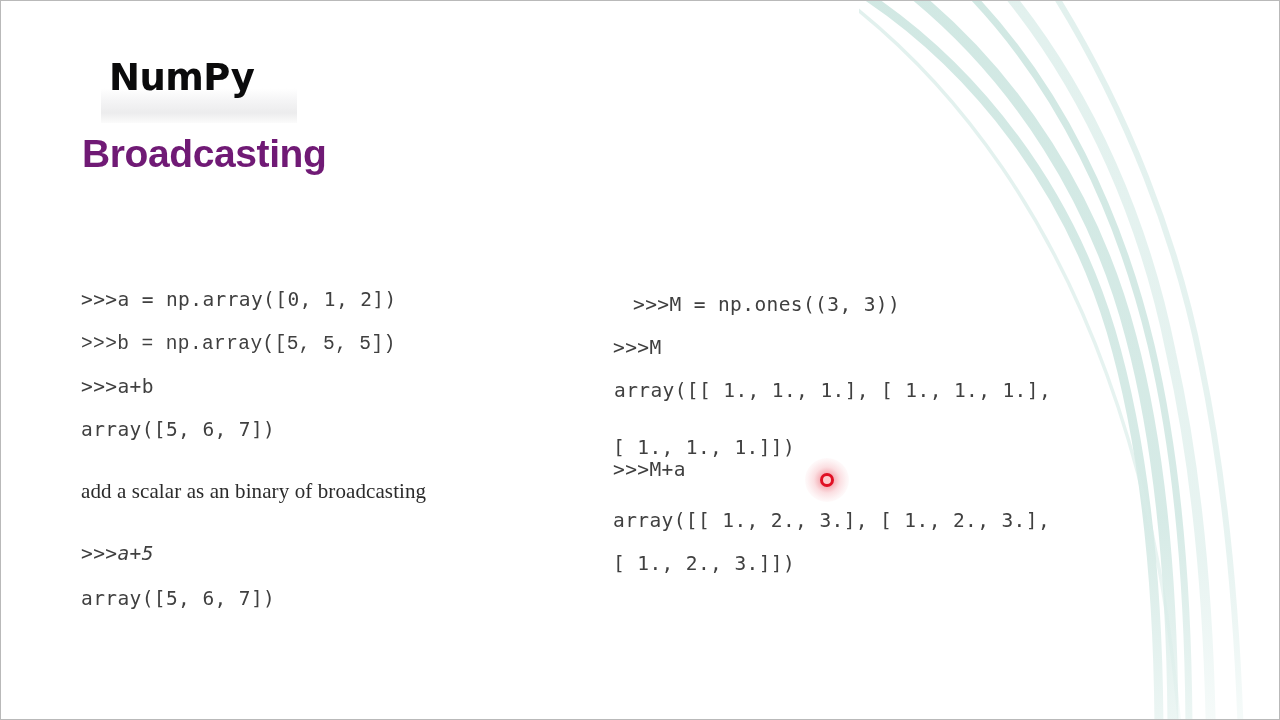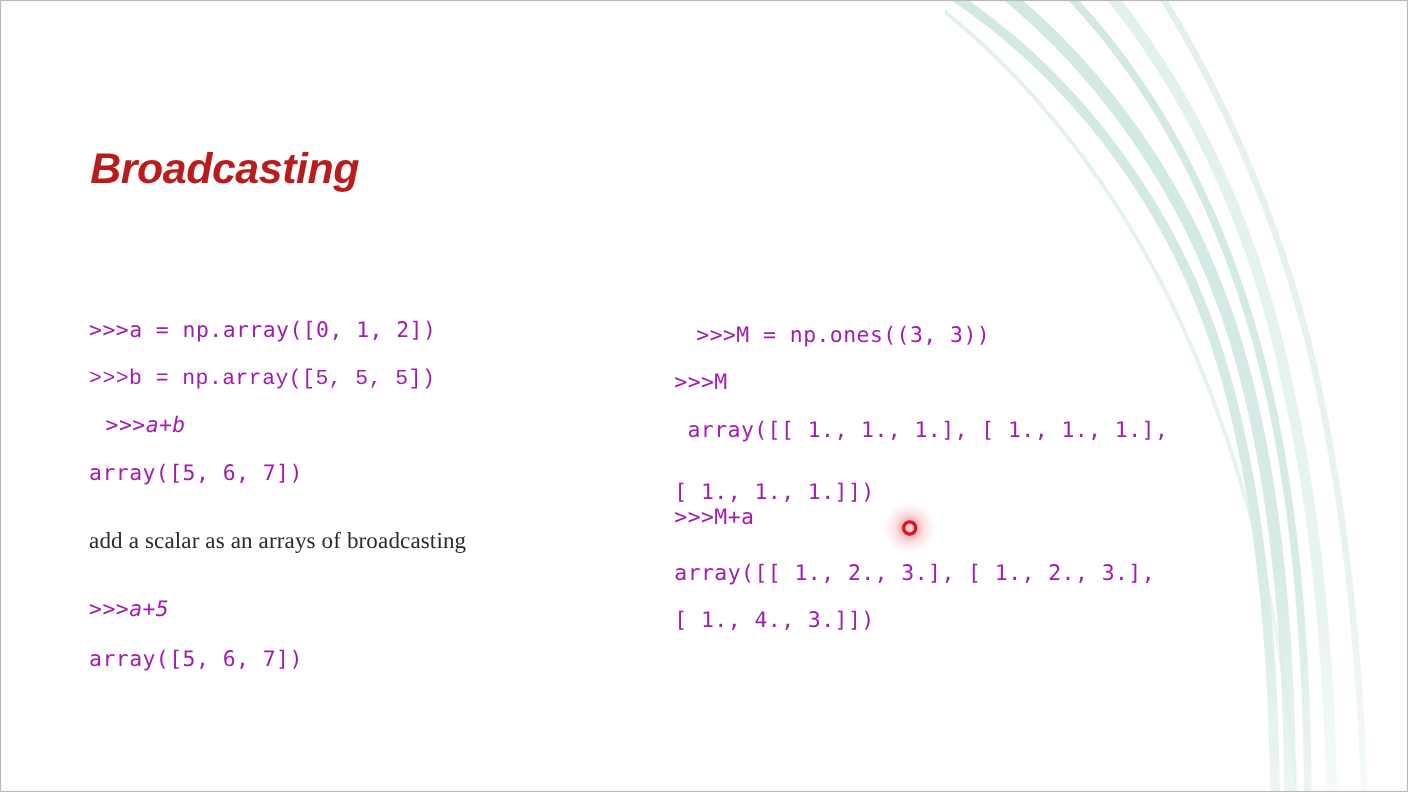--- a/index.html
+++ b/index.html
@@ -64,25 +64,24 @@
   }
 
   
   .page-title {
     position: absolute;
     left: 81px;
     top: 130px;
     font-family: "Liberation Sans", sans-serif;
     font-size: 39px;
     font-weight: 700;
-    color: #b91c1c;
+    color: #701a75;
     letter-spacing: -0.4px;
     line-height: 46px;
     white-space: nowrap;
-    font-style: italic;
   }
 
   
   .subtitle {
     position: absolute;
     left: 80px;
     top: 211px;
     font-family: "Liberation Serif", serif;
     font-size: 21px;
     color: #2d2d2d;
@@ -100,21 +99,21 @@
   #col-right { left: 612px; width: 620px; }
 
   .line {
     position: absolute;
     white-space: pre;
     line-height: 30px;
   }
   .line.code {
     font-family: "DejaVu Sans Mono", "Liberation Mono", monospace;
     font-size: 19.5px;
-    color: #a21caf;
+    color: #404040;
     letter-spacing: 0.4px;
   }
   .line.prose {
     font-family: "Liberation Serif", serif;
     font-size: 21px;
     color: #2b2b2b;
     letter-spacing: 0.1px;
   }
 
   
@@ -170,42 +169,46 @@
     <g fill="none" stroke-linecap="round">
       <path d="M 6,-6 C 120,70 210,190 252,330 C 288,452 300,600 300,740" stroke="url(#rg)" stroke-width="9"></path>
       <path d="M 56,-6 C 158,78 236,198 272,336 C 304,456 314,602 314,740" stroke="url(#rg)" stroke-width="11"></path>
       <path d="M 112,-6 C 200,86 260,210 292,344 C 320,462 330,604 330,740" stroke="url(#rg)" stroke-width="7"></path>
       <path d="M 150,-6 C 232,96 286,222 312,352 C 338,468 350,606 352,740" stroke="url(#rg2)" stroke-width="10"></path>
       <path d="M -20,-6 C 110,92 196,230 248,374 C 294,500 312,620 322,740" stroke="url(#rg2)" stroke-width="3.5"></path>
       <path d="M 196,-6 C 268,110 318,240 342,362 C 366,478 378,606 382,740" stroke="url(#rg2)" stroke-width="6"></path>
     </g>
   </svg>
 
+  <div id="numpy-logo">
+    <div class="logo-plate"></div>
+    <div class="logo-word">NumPy</div>
+  </div>
 
   <div class="page-title">Broadcasting</div>
 
 
   <div class="col" id="col-left">
       <div class="line code" style="top: 284px; left: 0px;">&gt;&gt;&gt;a = np.array([0, 1, 2])</div>
       <div class="line code" style="top: 328px; left: 0px; font-family: Liberation Mono, monospace;">&gt;&gt;&gt;b = np.array([5, 5, 5])</div>
-      <div class="line code" style="top: 371px; left: 15px; font-style: italic;">&gt;&gt;&gt;a+b</div>
+      <div class="line code" style="top: 371px; left: 0px;">&gt;&gt;&gt;a+b</div>
       <div class="line code" style="top: 414px; left: 0px;">array([5, 6, 7])</div>
-      <div class="line prose" style="top: 475px; left: 0px;">add a scalar as an arrays of broadcasting</div>
+      <div class="line prose" style="top: 475px; left: 0px;">add a scalar as an binary of broadcasting</div>
       <div class="line code" style="top: 538px; left: 0px; font-style: italic;">&gt;&gt;&gt;a+5</div>
       <div class="line code" style="top: 583px; left: 0px;">array([5, 6, 7])</div>
     </div>
 
   <div class="col" id="col-right">
       <div class="line code" style="top: 289px; left: 0px; margin-left: 20px;">&gt;&gt;&gt;M = np.ones((3, 3))</div>
       <div class="line code" style="top: 332px; left: 0px;">&gt;&gt;&gt;M</div>
-      <div class="line code" style="top: 375px; left: 12px;">array([[ 1., 1., 1.], [ 1., 1., 1.],</div>
+      <div class="line code" style="top: 375px; left: 1px;">array([[ 1., 1., 1.], [ 1., 1., 1.],</div>
       <div class="line code" style="top: 432px; left: 0px;">[ 1., 1., 1.]])</div>
       <div class="line code" style="top: 454px; left: 0px;">&gt;&gt;&gt;M+a</div>
       <div class="line code" style="top: 505px; left: 0px;">array([[ 1., 2., 3.], [ 1., 2., 3.],</div>
-      <div class="line code" style="top: 548px; left: 0px;">[ 1., 4., 3.]])</div>
+      <div class="line code" style="top: 548px; left: 0px;">[ 1., 2., 3.]])</div>
     </div>
 
   <div id="click-indicator" style="left: 804px; top: 457px;">
     <div class="halo"></div>
     <div class="ring"></div>
   </div>
 
 </div>
 
 </body></html>

